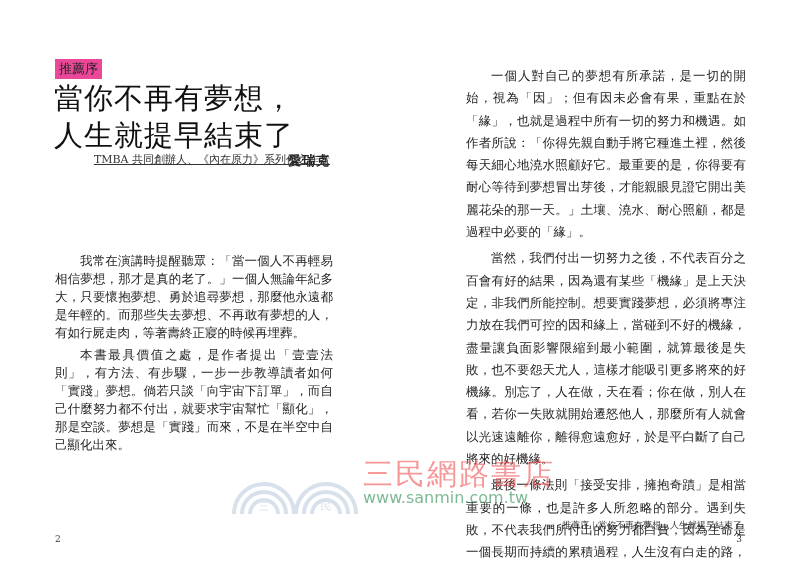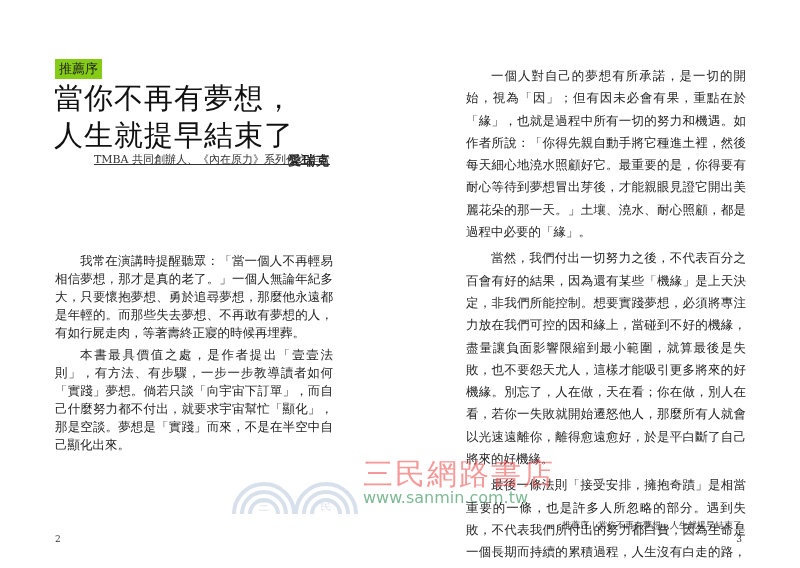--- a/index.html
+++ b/index.html
@@ -5,21 +5,21 @@
     html, body { margin: 0; padding: 0; }
     body {
       width: 800px; height: 568px; background: #ffffff; position: relative; overflow: hidden;
       font-family: "DejaVu Serif", "Liberation Serif", serif; color: #1f1f1f;
     }
     .page { position: absolute; top: 0; height: 568px; }
     .page-left { left: 0; width: 400px; }
     .page-right { left: 400px; width: 400px; }
 
     .tag {
-      position: absolute; left: 55px; top: 59px; background: #84cc16;
+      position: absolute; left: 55px; top: 59px; background: #ec4899;
       font-family: "DejaVu Sans", sans-serif; font-size: 13px; padding: 1px 4px; line-height: 18px; color: #222; text-align: center;
     }
     .title {
       position: absolute; left: 54px; top: 80px; font-family: "DejaVu Sans", sans-serif;
       font-size: 29px; line-height: 37px; color: #111; letter-spacing: 1px; font-weight: normal;
     }
     .title div { white-space: nowrap; }
     .author {
       position: absolute; right: 70px; top: 152px; font-size: 13px; font-weight: bold; color: #222; letter-spacing: 1px;
     }

